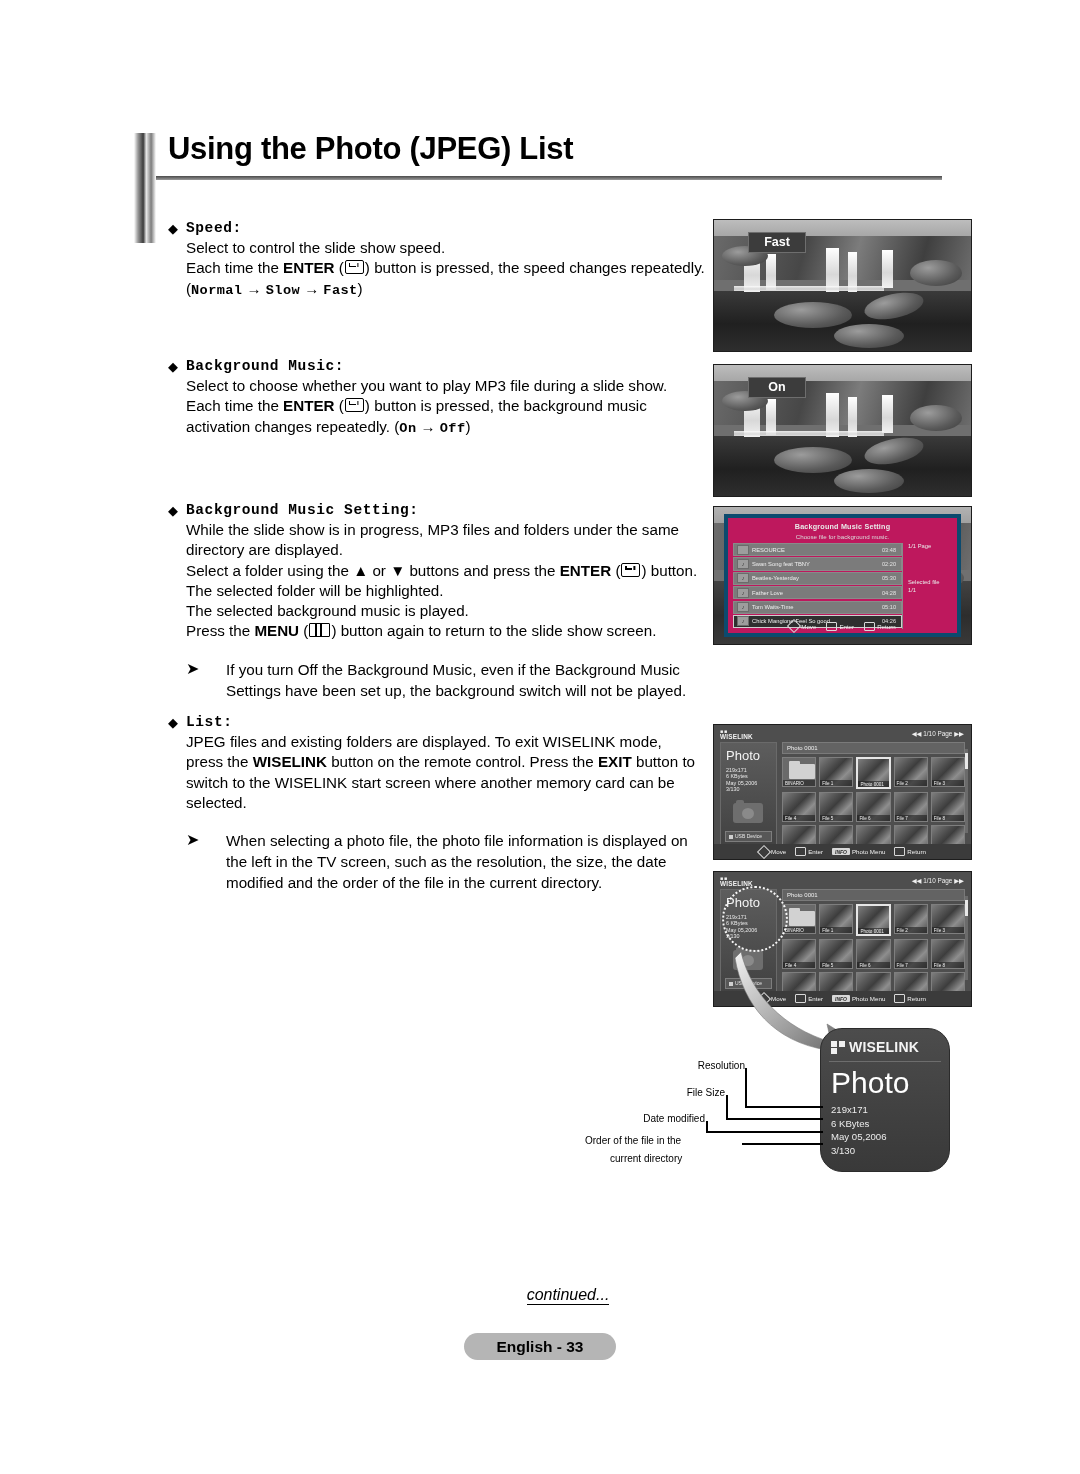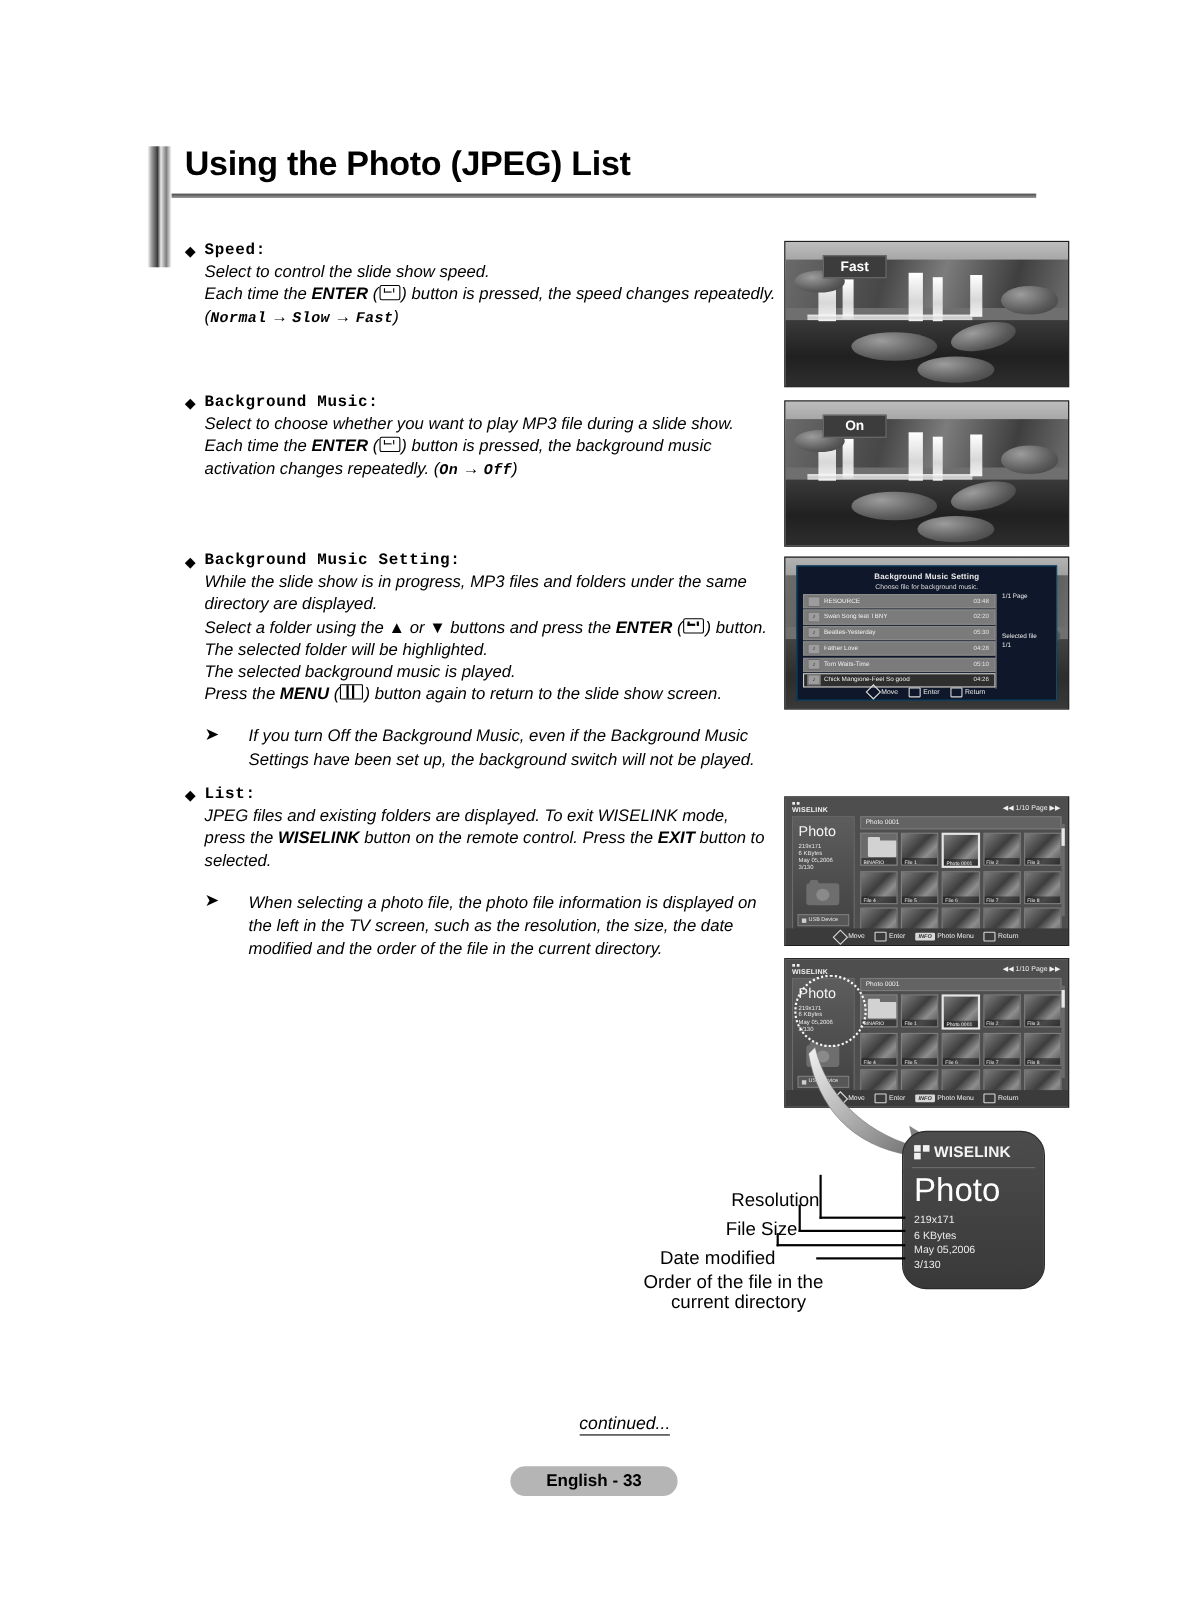--- a/index.html
+++ b/index.html
@@ -43,21 +43,21 @@
   .diamond{
     width:18px;font-size:13px;line-height:19px;flex:0 0 18px;
   }
   .mono-head{
     font-family:"Liberation Mono",monospace;
     font-weight:bold;font-size:14.5px;line-height:19px;
     letter-spacing:0.6px;
   }
   .body-lines{margin-left:18px;}
   .ln{
-    font-size:15.2px;line-height:20.3px;white-space:nowrap;font-style:italic;
+    font-size:15.2px;line-height:20.3px;white-space:nowrap;
   }
   .b{font-weight:bold;}
   .mono{
     font-family:"Liberation Mono",monospace;
     font-weight:bold;font-size:13.6px;letter-spacing:0.4px;
   }
   
   .key-enter{
     display:inline-block;width:17px;height:12px;border:1.6px solid #000;
     border-radius:2px;position:relative;vertical-align:-1px;margin:0 1px;
@@ -103,21 +103,21 @@
     border-radius:50%;}
   .badge{
     position:absolute;background:#3c3c3c;color:#fff;
     font-size:12.5px;font-weight:bold;text-align:center;
     border:1px solid #6e6e6e;
   }
 
   
   .bgm-dialog{
     position:absolute;left:10px;top:7px;right:10px;bottom:7px;
-    background:#0f172a;border:1px solid #0c4a6e;
+    background:#be185d;border:4px solid #0c4a6e;
   }
   .bgm-title{
     text-align:center;color:#e9e9e9;font-size:7.2px;font-weight:bold;
     padding-top:4px;letter-spacing:0.2px;
   }
   .bgm-sub{
     text-align:center;color:#dcdcdc;font-size:6.2px;padding:2px 0 3px;
   }
   .bgm-body{display:flex;padding:0 5px;}
   .bgm-list{flex:1;}
@@ -242,21 +242,21 @@
     padding:10px 0 0 10px;display:flex;align-items:center;gap:3px;
   }
   .co-mark{display:inline-block;width:15px;height:13px;position:relative;}
   .co-mark s{position:absolute;background:#f0f0f0;text-decoration:none;}
   .co-rule{height:1px;background:#6d6d6d;margin:6px 8px 0;}
   .co-photo{color:#fff;font-size:30px;padding:4px 0 0 10px;font-weight:normal;}
   .co-meta{padding:3px 0 0 10px;}
   .co-meta div{color:#ececec;font-size:9.6px;line-height:13.5px;}
 
   .label{
-    position:absolute;font-size:17px;line-height:18px;text-align:right;white-space:nowrap;margin-top:25px;
+    position:absolute;font-size:10px;line-height:18px;text-align:right;white-space:nowrap;
   }
   .leader{position:absolute;background:#000;}
 
   
   .continued{
     position:absolute;left:0;top:1286px;width:1080px;text-align:center;
     font-style:italic;font-size:16px;margin-left:28px;
   }
   .continued span{border-bottom:1px solid #000;padding-bottom:1px;}
   .pagebadge{
@@ -322,20 +322,21 @@
   </div>
 
   <div class="block" style="top:713px;">
     <div class="bullet-row">
       <span class="diamond">◆</span>
       <span class="mono-head">List:</span>
     </div>
     <div class="body-lines">
       <div class="ln">JPEG files and existing folders are displayed. To exit WISELINK mode,</div>
       <div class="ln"><span>press the </span><span class="b">WISELINK</span><span> button on the remote control. Press the </span><span class="b">EXIT</span><span> button to</span></div>
+      <div class="ln">switch to the WISELINK start screen where another memory card can be</div>
       <div class="ln">selected.</div>
     </div>
     <div class="note">
       <span class="hook">➤</span>
       <div class="note-lines">
         <div class="ln">When selecting a photo file, the photo file information is displayed on</div>
         <div class="ln">the left in the TV screen, such as the resolution, the size, the date</div>
         <div class="ln">modified and the order of the file in the current directory.</div>
       </div>
     </div>

